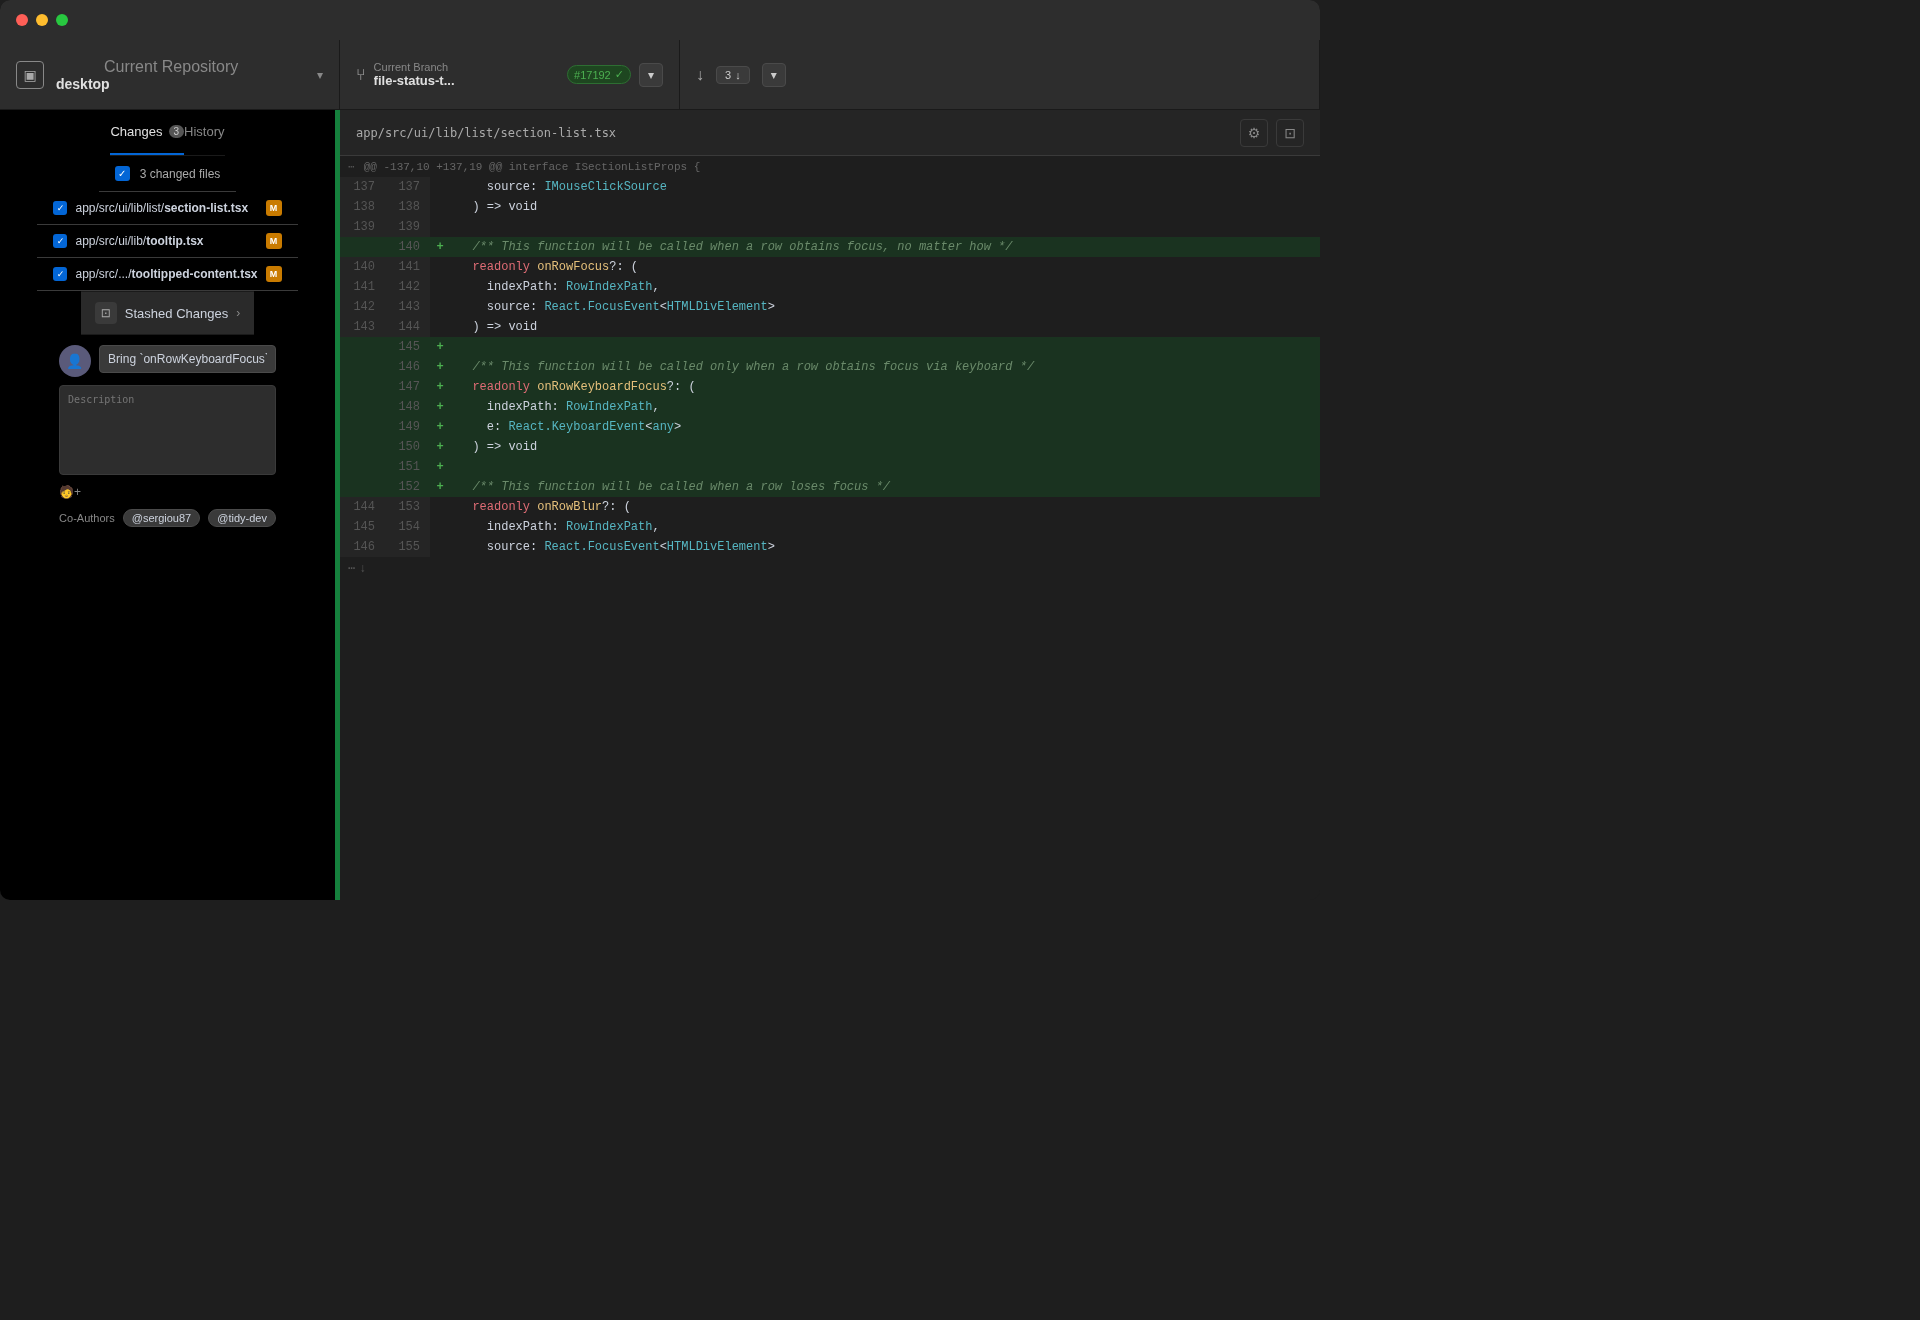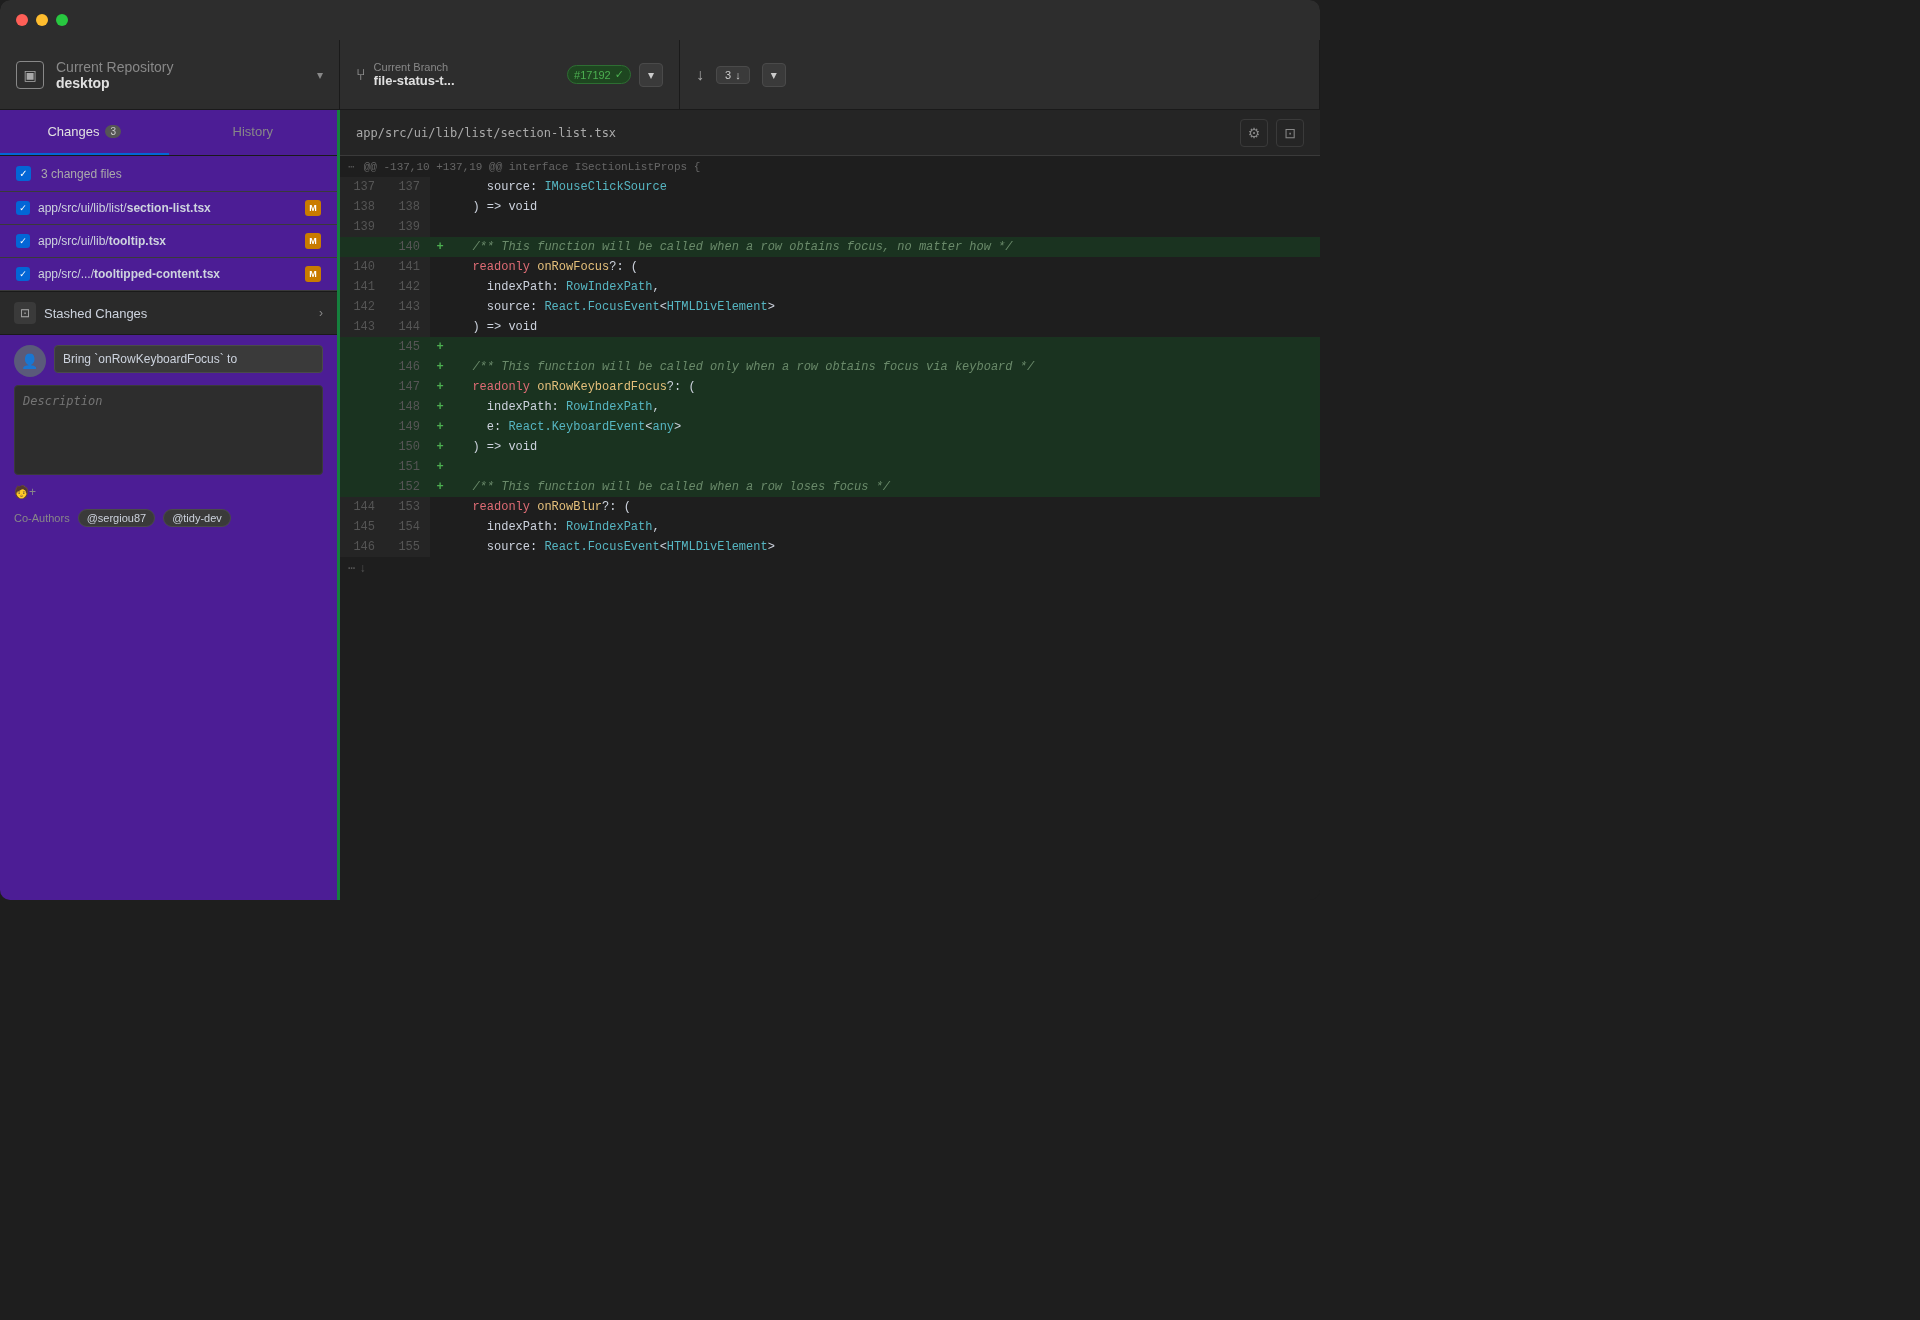--- a/index.html
+++ b/index.html
@@ -72,21 +72,21 @@
 
     .repo-icon {
       width: 28px; height: 28px;
       border: 1.5px solid #888;
       border-radius: 4px;
       display: flex; align-items: center; justify-content: center;
       font-size: 14px; color: #aaa;
     }
 
     .repo-info { flex: 1; }
-    .repo-label { font-size: 14px; color: #888; }
+    .repo-label { font-size: 16px; color: #888; margin-left: 48px; }
     .repo-name { font-size: 14px; font-weight: 600; color: #e0e0e0; }
 
     .dropdown-arrow {
       color: #888; font-size: 12px; cursor: pointer;
     }
 
     .branch-icon { color: #aaa; font-size: 16px; }
     .branch-info { flex: 1; }
     .branch-label { font-size: 11px; color: #888; }
     .branch-name { font-size: 13px; font-weight: 600; color: #e0e0e0; max-width: 120px; overflow: hidden; text-overflow: ellipsis; white-space: nowrap;}
@@ -130,25 +130,26 @@
     
     .content {
       display: flex;
       flex: 1;
       overflow: hidden;
     }
 
     
     .sidebar {
       width: 340px;
-      background: #4c1d95;
-      border-right: 3px solid #15803d;
+      background: #000000;
+      border-right: 5px solid #15803d;
       display: flex;
       flex-direction: column;
       flex-shrink: 0;
+      align-items: center;
     }
 
     .sidebar-tabs {
       display: flex;
       border-bottom: 1px solid #1a1a1a;
       height: 46px;
     }
 
     .sidebar-tab {
       flex: 1;
@@ -291,26 +292,25 @@
       outline: none;
       resize: none;
     }
 
     .description-area {
       width: 100%;
       background: #2d2d2d;
       border: 1px solid #3a3a3a;
       border-radius: 4px;
       color: #888;
-      font-size: 12px;
+      font-size: 10px;
       padding: 8px;
       height: 90px;
       outline: none;
       resize: none;
-      font-style: italic;
     }
 
     .add-coauthor {
       display: flex;
       align-items: center;
       gap: 6px;
       font-size: 12px;
       color: #888;
       cursor: pointer;
       padding: 2px 0;

